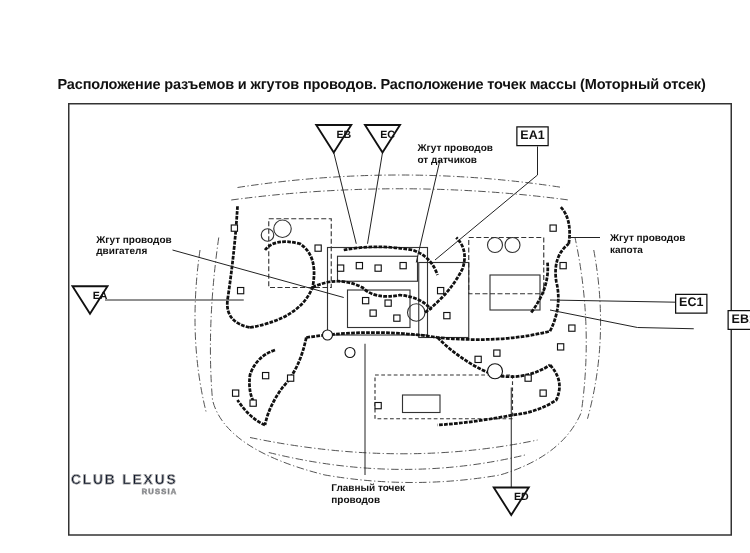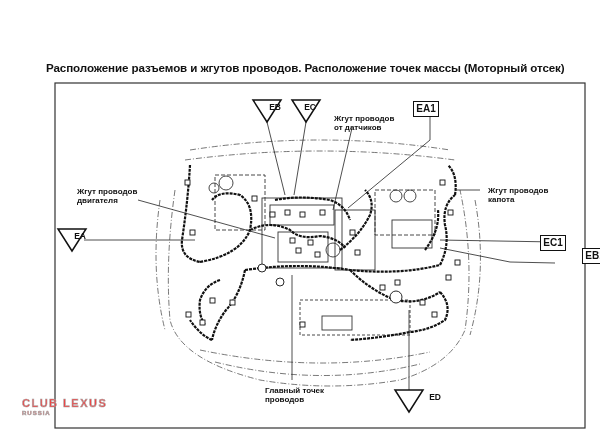--- a/index.html
+++ b/index.html
@@ -20,22 +20,22 @@
     .box-code {
       position: absolute; border: 1.6px solid #111; background: #fff;
       font-size: 10px; font-weight: bold; text-align: center; line-height: 14px;
       width: 24px; height: 14px; color: #111;
     }
     .tri-code {
       position: absolute; width: 28px; height: 12px; text-align: right;
       font-size: 8.5px; font-weight: bold; color: #111; line-height: 12px;
     }
     .watermark {
-      position: absolute; left: 22px; top: 397px; width: 120px; text-align: left;
-      color: #ef4444; font-weight: bold; letter-spacing: 1.5px;
+      position: absolute; left: 22px; top: 378px; width: 120px; text-align: right;
+      color: #0f172a; font-weight: bold; letter-spacing: 1.5px;
       -webkit-text-stroke: 0.6px #aaa;
     }
     .watermark .wm1 { display: block; font-size: 11px; line-height: 12px; }
     .watermark .wm2 { display: block; font-size: 6px; line-height: 8px; letter-spacing: 1px; }
   </style>
 </head>
 <body>
 
 <div class="title">Расположение разъемов и жгутов проводов. Расположение точек массы (Моторный отсек)</div>
 
@@ -139,21 +139,21 @@
     <polygon points="253,100 281,100 267,122"></polygon>
     <polygon points="292,100 320,100 306,122"></polygon>
     <polygon points="58,229 86,229 72,251"></polygon>
     <polygon points="395,390 423,390 409,412"></polygon>
   </g>
 </svg>
 
 <div class="tri-code" style="left:253px; top:101px;">EB</div>
 <div class="tri-code" style="left:288px; top:101px;">EC</div>
 <div class="tri-code" style="left:58px; top:230px;">EA</div>
-<div class="tri-code" style="left:413px; top:391px;">ED</div>
+<div class="tri-code" style="left:395px; top:391px;">ED</div>
 
 <div class="box-code" style="left:413px; top:101px;">EA1</div>
 <div class="box-code" style="left:540px; top:235px;">EC1</div>
 <div class="box-code" style="left:555px; top:248px;margin-left:27px;">EB1</div>
 
 <div class="label" style="left:334px; top:114px;">Жгут проводов
 от датчиков</div>
 <div class="label" style="left:77px; top:187px;">Жгут проводов
 двигателя</div>
 <div class="label" style="left:488px; top:186px;">Жгут проводов

